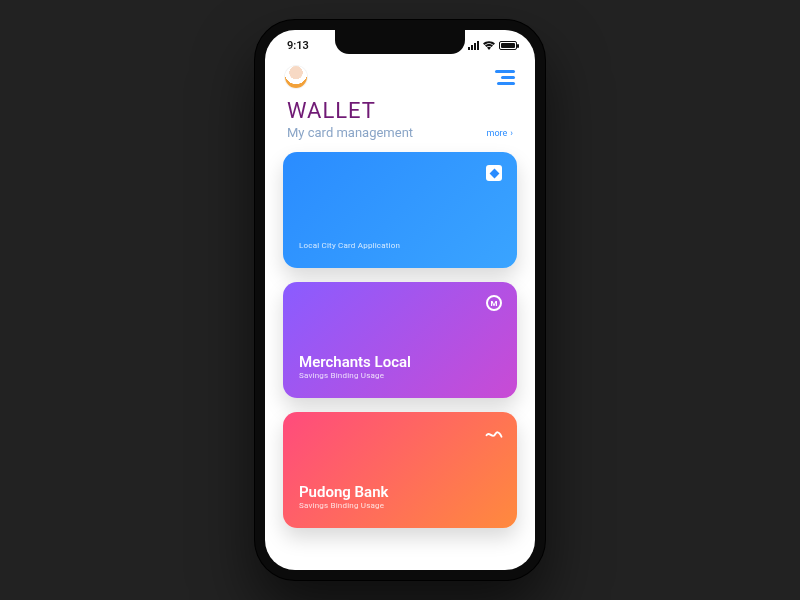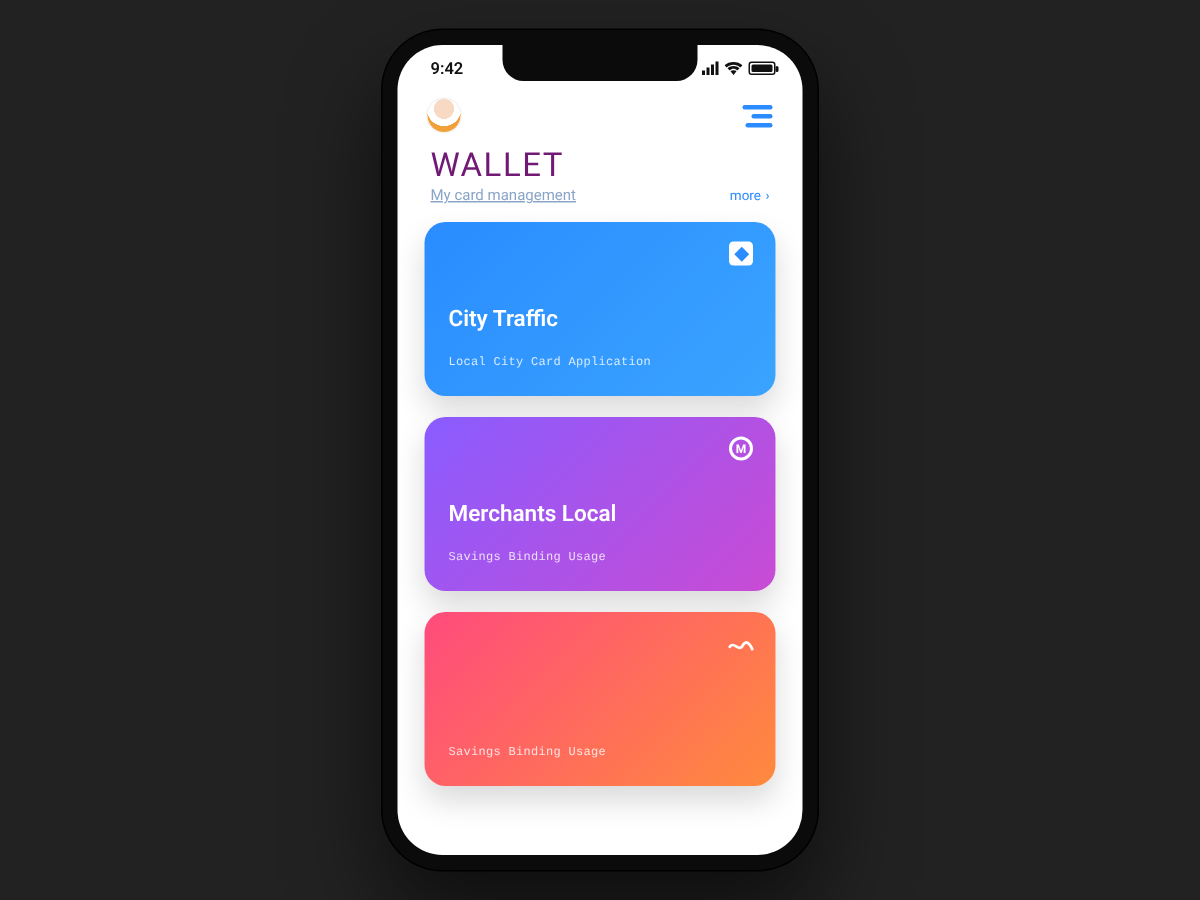--- a/index.html
+++ b/index.html
@@ -86,61 +86,61 @@
   .hamburger span:nth-child(1){width:20px;}
   .hamburger span:nth-child(2){width:14px;}
   .hamburger span:nth-child(3){width:18px;}
 
   
   .header { padding: 6px 22px 2px; }
   .title {
     font-size: 22px; font-weight:400; letter-spacing:1px; color:#701a75;
   }
   .sub-row { display:flex; justify-content:space-between; align-items:center; margin-top:2px;}
-  .subtitle { font-size:10px; color:#8aa5c7;text-decoration:underline; }
+  .subtitle { font-size:13px; color:#8aa5c7; }
   .more { font-size:9px; color:#2a8cff; display:flex; align-items:center; gap:3px; cursor:pointer;}
   .more-chevron{ font-size:9px; color:#2a8cff;}
 
   
   .cards { padding: 10px 18px 0; display:flex; flex-direction:column; gap:14px;}
   .card {
     border-radius: 14px;
     padding: 16px 16px 18px;
     color:#fff;
     position:relative;
     box-shadow: 0 10px 20px rgba(0,0,0,0.15);
     min-height: 116px;
     display:flex; flex-direction:column; justify-content:flex-end;
     cursor:pointer;
   }
   .card .logo {
     position:absolute; top:12px; right:14px; width:18px; height:18px;
     display:flex; align-items:center; justify-content:center;
   }
   .card-title { font-size:15px; font-weight:600; }
-  .card-sub   { font-size:8px; opacity:0.8; margin-top:16px; letter-spacing:0.2px;font-family:Liberation Mono, monospace;}
+  .card-sub   { font-size:8px; opacity:0.8; margin-top:0; letter-spacing:0.2px;}
 
   .card-0 { background: linear-gradient(135deg,#2a8cff 0%, #3aa4ff 100%); }
   .card-1 { background: linear-gradient(135deg,#8a5cff 0%, #c94bd4 100%); }
   .card-2 { background: linear-gradient(135deg,#ff4b7d 0%, #ff8a3d 100%); }
 
   .logo-square { width:16px; height:16px; background:#fff; border-radius:3px; display:flex; align-items:center; justify-content:center;}
   .logo-square::after{content:""; width:7px; height:7px; background:#2a8cff; transform:rotate(45deg);}
   .logo-ring { width:16px; height:16px; border:2px solid #fff; border-radius:50%; display:flex; align-items:center; justify-content:center; font-size:8px; font-weight:700;}
   .logo-wave { width:18px; height:14px; }
 </style>
 </head>
 <body>
 
 <div class="phone">
   <div class="screen">
     <div class="notch"></div>
 
     <div class="status-bar">
-      <span>9:42</span>
+      <span>9:13</span>
       <div class="status-right">
         <div class="signal">
             <span></span>
             <span></span>
             <span></span>
             <span></span>
           </div>
         <svg class="wifi" viewBox="0 0 24 18">
           <path d="M12 18 L8 13 C10 11 14 11 16 13 Z M4 9 C8 5 16 5 20 9 L17 12 C14 9 10 9 7 12 Z M0 5 C6 -1 18 -1 24 5 L21 8 C16 3 8 3 3 8 Z" fill="#111"></path>
         </svg>
@@ -169,37 +169,37 @@
         </div>
       </div>
     </div>
 
     <div class="cards">
 
       <div class="card card-0">
         <div class="logo">
             <div class="logo-square"></div>
           </div>
-        <div class="card-title">City Traffic</div>
         <div class="card-sub">Local City Card Application</div>
       </div>
 
       <div class="card card-1">
         <div class="logo">
             <div class="logo-ring">M</div>
           </div>
         <div class="card-title">Merchants Local</div>
         <div class="card-sub">Savings Binding Usage</div>
       </div>
 
       <div class="card card-2">
         <div class="logo">
           <svg class="logo-wave" viewBox="0 0 24 18">
               <path d="M2 12 C6 6 10 18 14 10 C18 4 22 14 22 14" stroke="#fff" stroke-width="2.5" fill="none" stroke-linecap="round"></path>
             </svg>
         </div>
+        <div class="card-title">Pudong Bank</div>
         <div class="card-sub">Savings Binding Usage</div>
       </div>
 
     </div>
 
   </div>
 </div>
 
 </body></html>

